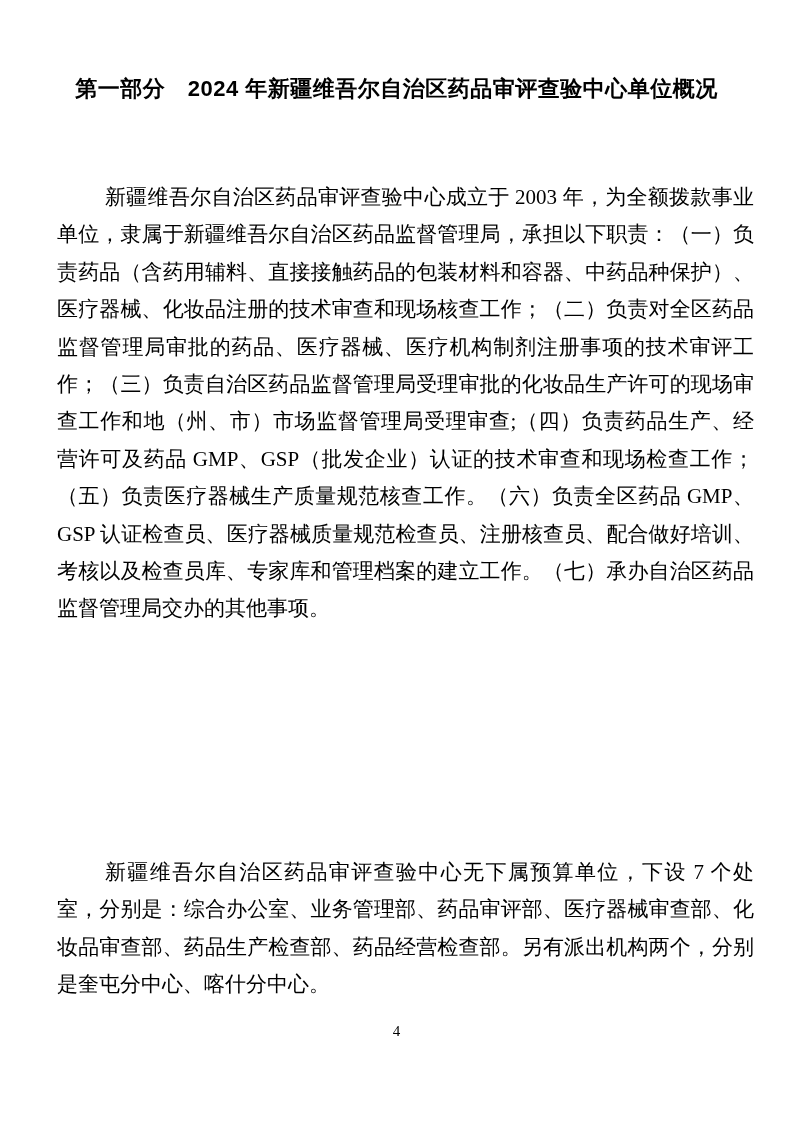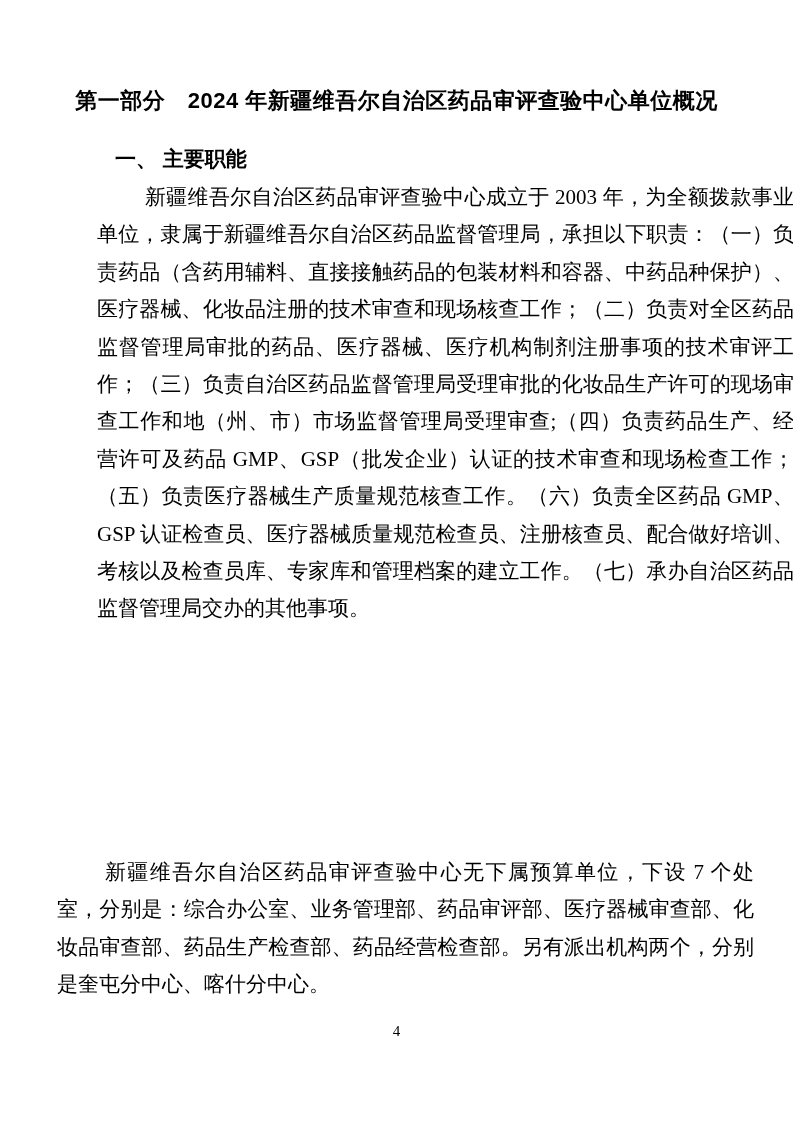--- a/index.html
+++ b/index.html
@@ -11,21 +11,21 @@
     position: relative;
     width: 793px;
     height: 1122px;
     background: #ffffff;
     color: #000000;
     font-family: "Liberation Serif", serif;
     overflow: hidden;
   }
   .doc-title {
     position: absolute;
-    top: 88px;
+    top: 76px;
     left: 0;
     width: 793px;
     margin: 0;
     text-align: center;
     font-family: "Liberation Sans", sans-serif;
     font-weight: 700;
     font-size: 22px;
     line-height: 1.2;
     letter-spacing: 0.5px;
     white-space: nowrap;
@@ -46,21 +46,21 @@
   .heading-2 { top: 819px; }
   .body-block {
     position: absolute;
     left: 57px;
     width: 697px;
     font-size: 21px;
     line-height: 37.4px;
     text-align: justify;
     text-justify: inter-ideograph;
   }
-  .body-1 { top: 179px; margin-left: 40px; }
+  .body-1 { top: 179px; }
   .body-2 { top: 854px; }
   .body-block p {
     margin: 0;
     text-indent: 48px;
   }
   .page-number {
     position: absolute;
     top: 1022px;
     left: 0;
     width: 793px;
@@ -69,21 +69,20 @@
     line-height: 1.2;
   }
 </style>
 </head>
 <body>
 
 <div class="page">
 
   <h1 class="doc-title">第一部分　2024 年新疆维吾尔自治区药品审评查验中心单位概况</h1>
 
-  <h2 class="sec-heading heading-1">一、 主要职能</h2>
 
   <div class="body-block body-1">
     <p>新疆维吾尔自治区药品审评查验中心成立于 2003 年，为全额拨款事业单位，隶属于新疆维吾尔自治区药品监督管理局，承担以下职责：（一）负责药品（含药用辅料、直接接触药品的包装材料和容器、中药品种保护）、医疗器械、化妆品注册的技术审查和现场核查工作；（二）负责对全区药品监督管理局审批的药品、医疗器械、医疗机构制剂注册事项的技术审评工作；（三）负责自治区药品监督管理局受理审批的化妆品生产许可的现场审查工作和地（州、市）市场监督管理局受理审查;（四）负责药品生产、经营许可及药品 GMP、GSP（批发企业）认证的技术审查和现场检查工作；（五）负责医疗器械生产质量规范核查工作。（六）负责全区药品 GMP、GSP 认证检查员、医疗器械质量规范检查员、注册核查员、配合做好培训、考核以及检查员库、专家库和管理档案的建立工作。（七）承办自治区药品监督管理局交办的其他事项。</p>
   </div>
 
 
   <div class="body-block body-2">
     <p>新疆维吾尔自治区药品审评查验中心无下属预算单位，下设 7 个处室，分别是：综合办公室、业务管理部、药品审评部、医疗器械审查部、化妆品审查部、药品生产检查部、药品经营检查部。另有派出机构两个，分别是奎屯分中心、喀什分中心。</p>
   </div>
 

